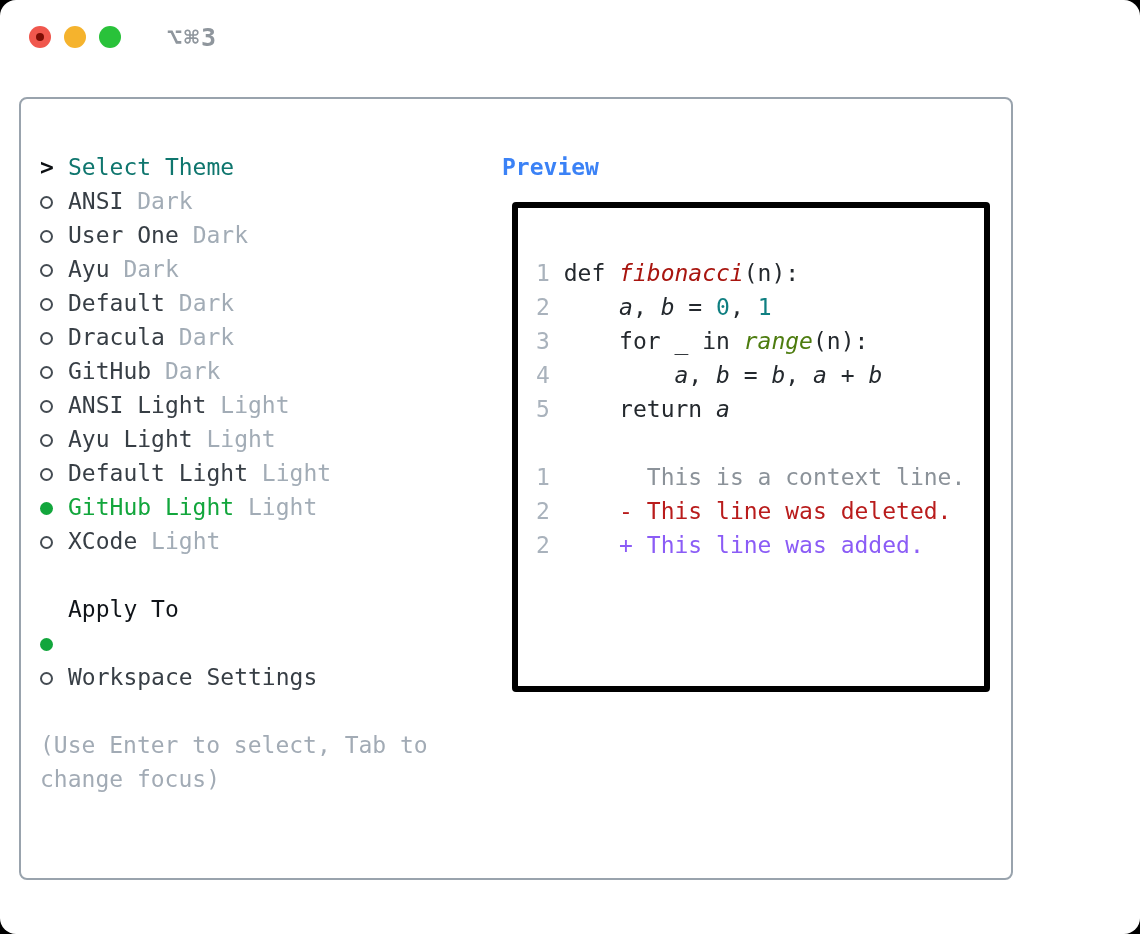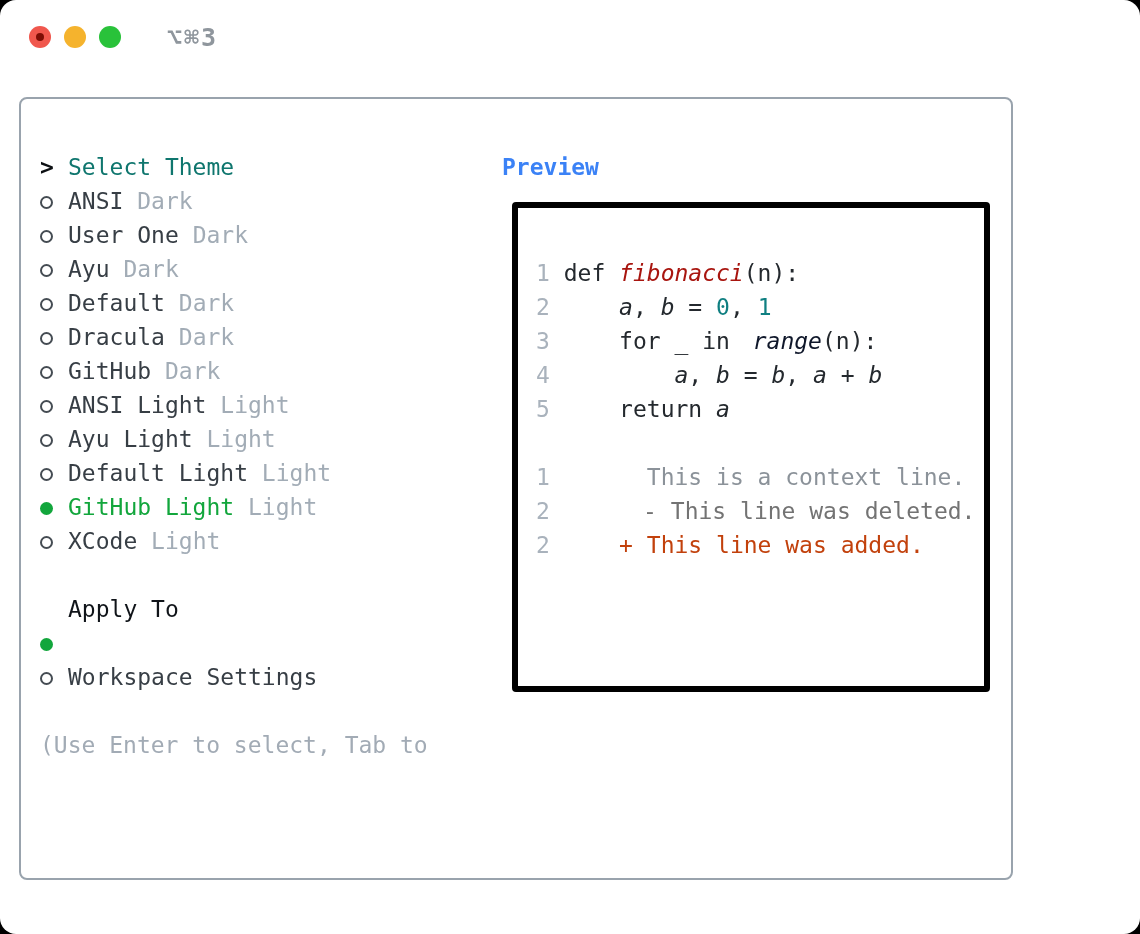--- a/index.html
+++ b/index.html
@@ -119,24 +119,24 @@
     position: absolute;
     left: 18px; top: 48px;
     font-size: 23px;
   }
   .code .row { height: 34px; line-height: 34px; white-space: pre; }
   .tk-ln      { color: #a9b2bc; }
   .tk-code    { color: #24292e; }
   .tk-func    { color: #a8150f; font-style: italic; }
   .tk-var     { color: #24292e; font-style: italic; }
   .tk-numlit  { color: #0f7f81; }
-  .tk-builtin { color: #0f172a; font-style: italic; margin-left: 9px; }
+  .tk-builtin { color: #4d7c0f; font-style: italic; }
   .tk-ctx     { color: #8b9299; }
-  .tk-del     { color: #737373; margin-left: 24px; }
-  .tk-add     { color: #c2410c; margin-top: 16px; }
+  .tk-del     { color: #b91c1c; }
+  .tk-add     { color: #8b5cf6; margin-top: 16px; }
 </style>
 </head>
 <body>
 
 <div class="window">
 
   <div class="titlebar">
     <span class="light red">
         <span class="innerdot"></span>
       </span>
@@ -159,20 +159,21 @@
         <div class="row clickable"><span class="marker"><span class="dot hollow"></span></span><span class="t-name">Ayu Light</span><span class="t-variant"> Light</span></div>
         <div class="row clickable"><span class="marker"><span class="dot hollow"></span></span><span class="t-name">Default Light</span><span class="t-variant"> Light</span></div>
         <div class="row clickable"><span class="marker"><span class="dot selected"></span></span><span class="t-name sel">GitHub Light</span><span class="t-variant"> Light</span></div>
         <div class="row clickable"><span class="marker"><span class="dot hollow"></span></span><span class="t-name">XCode</span><span class="t-variant"> Light</span></div>
         <div class="row"></div>
         <div class="row"><span class="marker"></span><span class="section-hdr">Apply To</span></div>
         <div class="row clickable"><span class="marker"><span class="dot selected"></span></span></div>
         <div class="row clickable"><span class="marker"><span class="dot hollow"></span></span><span class="opt-label">Workspace Settings</span></div>
         <div class="row"></div>
         <div class="row"><span class="hint">(Use Enter to select, Tab to</span></div>
+        <div class="row"><span class="hint">change focus)</span></div>
       </div>
 
     <div class="preview-title">Preview</div>
 
     <div class="preview-box">
       <div class="code" id="code-lines">
           <div class="row"><span class="tk-ln">1 </span><span class="tk-code">def </span><span class="tk-func">fibonacci</span><span class="tk-code">(n):</span></div>
           <div class="row"><span class="tk-ln">2 </span><span class="tk-code">    </span><span class="tk-var">a</span><span class="tk-code">, </span><span class="tk-var">b</span><span class="tk-code"> = </span><span class="tk-numlit">0</span><span class="tk-code">, </span><span class="tk-numlit">1</span></div>
           <div class="row"><span class="tk-ln">3 </span><span class="tk-code">    for _ in </span><span class="tk-builtin">range</span><span class="tk-code">(n):</span></div>
           <div class="row"><span class="tk-ln">4 </span><span class="tk-code">        </span><span class="tk-var">a</span><span class="tk-code">, </span><span class="tk-var">b</span><span class="tk-code"> = </span><span class="tk-var">b</span><span class="tk-code">, </span><span class="tk-var">a</span><span class="tk-code"> + </span><span class="tk-var">b</span></div>

